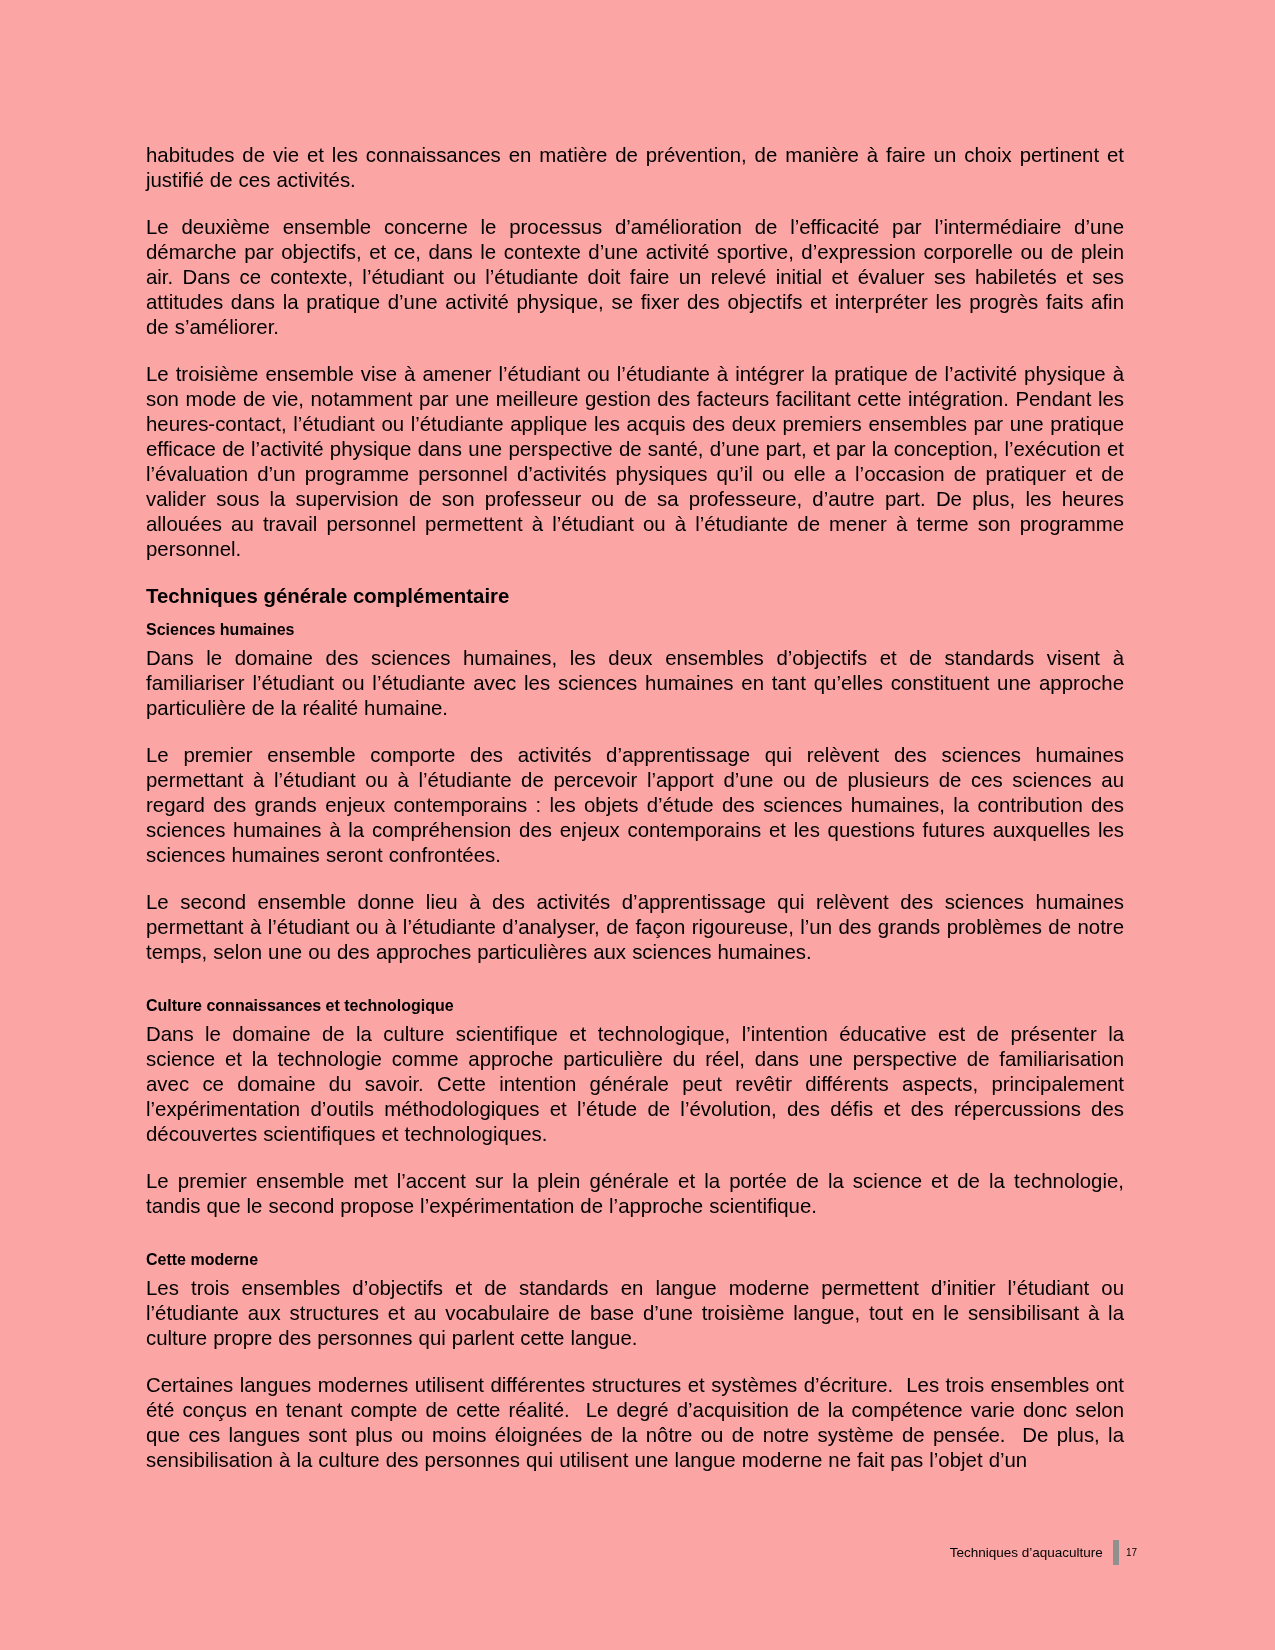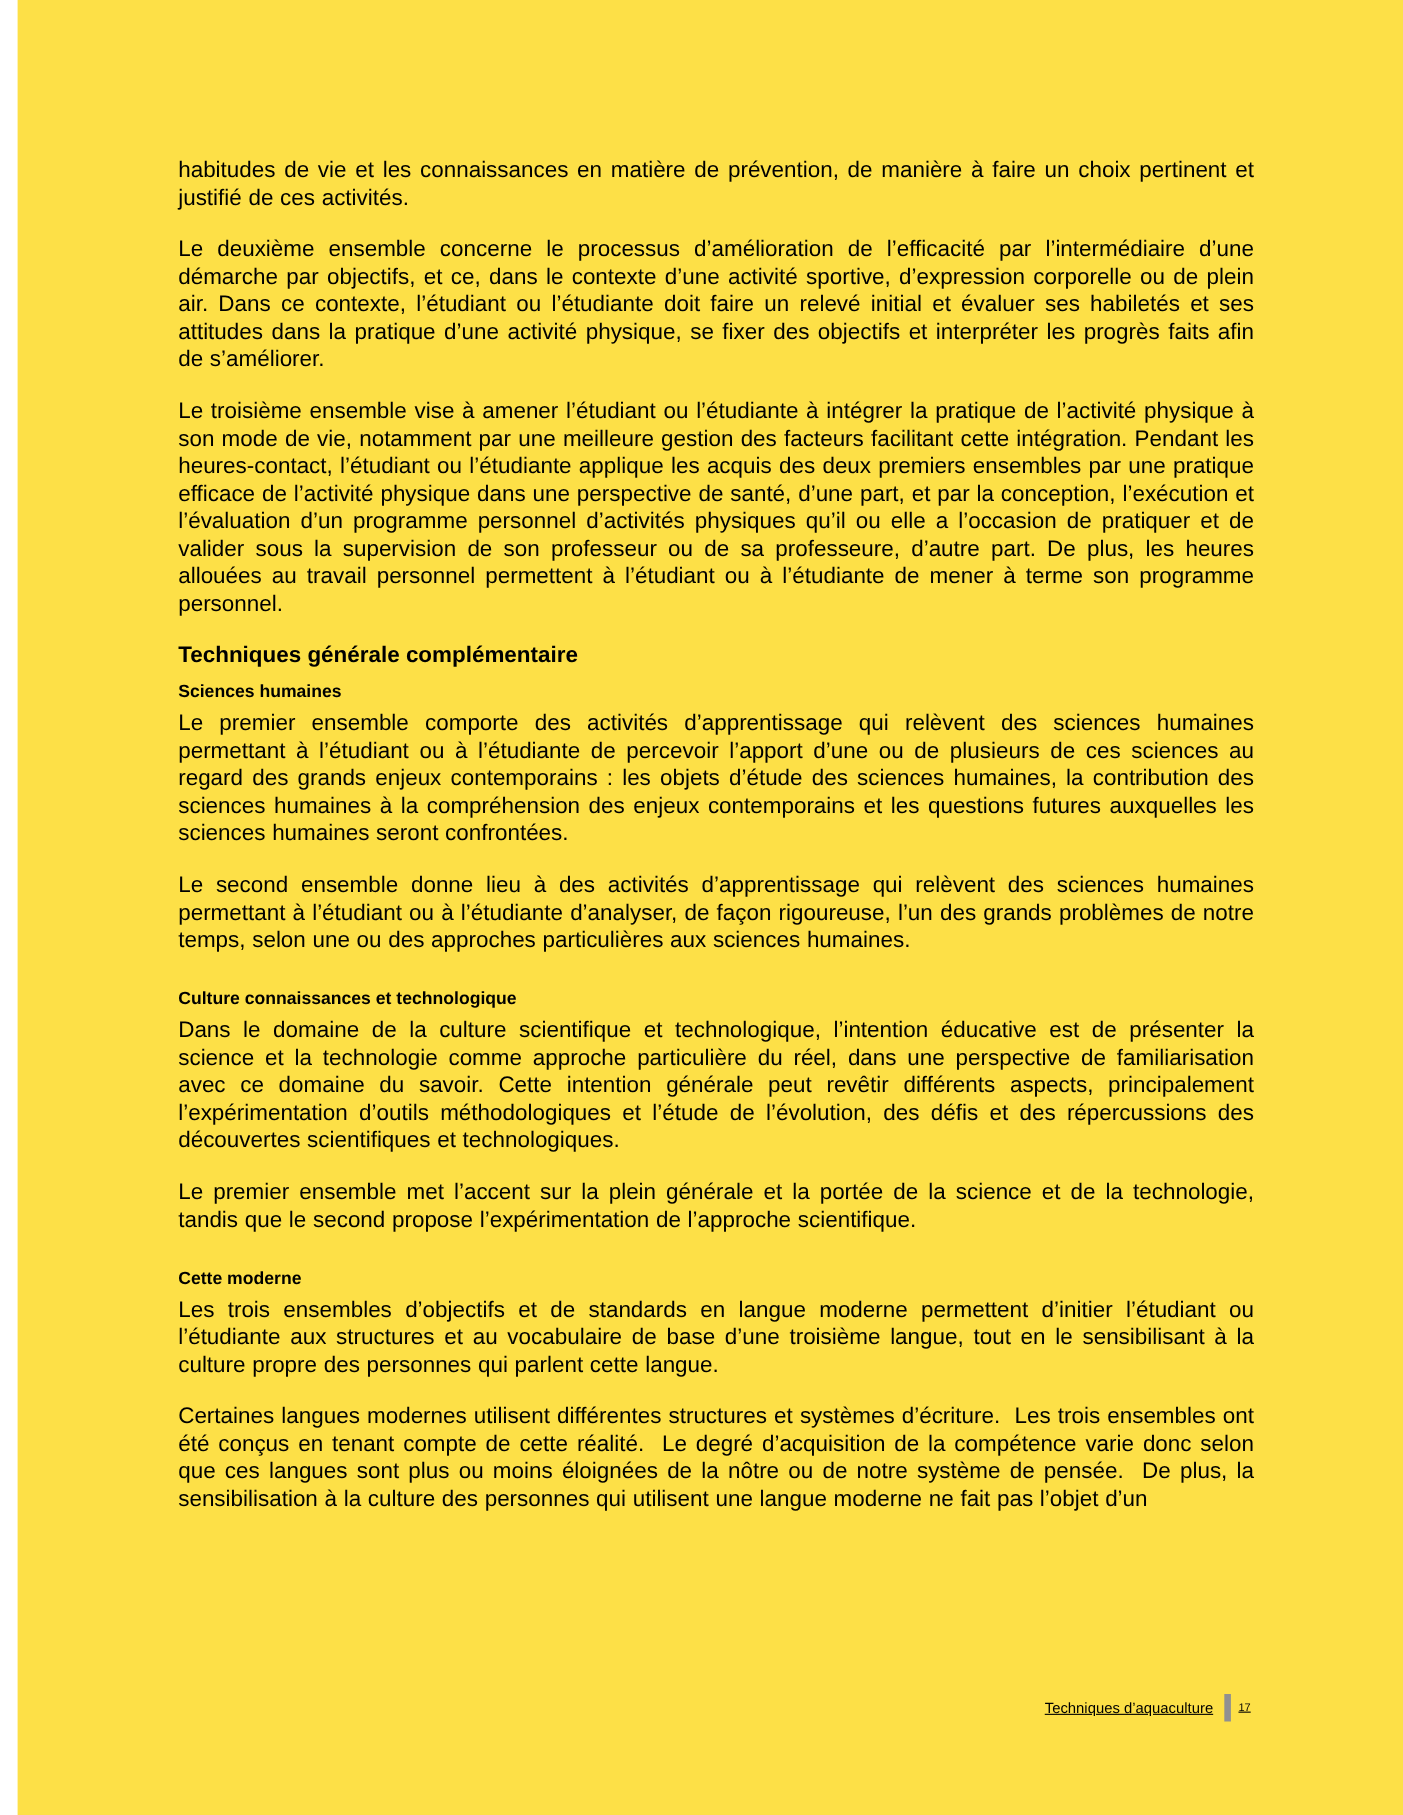--- a/index.html
+++ b/index.html
@@ -11,22 +11,21 @@
     width: 1275px;
     height: 1650px;
     position: relative;
     overflow: hidden;
     font-family: "Liberation Sans", sans-serif;
     color: #000000;
   }
   .page {
     position: absolute;
     inset: 0;
-    background: #fde047;
-    margin-left: 16px;
+    background: #fca5a5;
   }
   .content {
     position: absolute;
     left: 146px;
     top: 0;
     width: 978px;
     padding-top: 143px;
   }
   .content p {
     margin: 0 0 22px 0;
@@ -51,21 +50,20 @@
   .content h1 + h2 {
     margin-top: 7px;
   }
   .footer {
     position: absolute;
     top: 1540px;
     right: 138px;
     display: flex;
     align-items: center;
     white-space: nowrap;
-    text-decoration: underline;
   }
   .footer-label {
     font-size: 13.5px;
     line-height: 25px;
   }
   .footer-bar {
     width: 6px;
     height: 25px;
     margin: 0 7px 0 10px;
   }
@@ -78,20 +76,21 @@
 <body style="background: rgb(255, 255, 255); color: rgb(0, 0, 0);">
 
 <div class="page">
 
   <div class="content">
       <p>habitudes de vie et les connaissances en matière de prévention, de manière à faire un choix pertinent et justifié de ces activités.</p>
       <p>Le deuxième ensemble concerne le processus d’amélioration de l’efficacité par l’intermédiaire d’une démarche par objectifs, et ce, dans le contexte d’une activité sportive, d’expression corporelle ou de plein air. Dans ce contexte, l’étudiant ou l’étudiante doit faire un relevé initial et évaluer ses habiletés et ses attitudes dans la pratique d’une activité physique, se fixer des objectifs et interpréter les progrès faits afin de s’améliorer.</p>
       <p>Le troisième ensemble vise à amener l’étudiant ou l’étudiante à intégrer la pratique de l’activité physique à son mode de vie, notamment par une meilleure gestion des facteurs facilitant cette intégration. Pendant les heures-contact, l’étudiant ou l’étudiante applique les acquis des deux premiers ensembles par une pratique efficace de l’activité physique dans une perspective de santé, d’une part, et par la conception, l’exécution et l’évaluation d’un programme personnel d’activités physiques qu’il ou elle a l’occasion de pratiquer et de valider sous la supervision de son professeur ou de sa professeure, d’autre part. De plus, les heures allouées au travail personnel permettent à l’étudiant ou à l’étudiante de mener à terme son programme personnel.</p>
       <h1>Techniques générale complémentaire</h1>
       <h2>Sciences humaines</h2>
+      <p>Dans le domaine des sciences humaines, les deux ensembles d’objectifs et de standards visent à familiariser l’étudiant ou l’étudiante avec les sciences humaines en tant qu’elles constituent une approche particulière de la réalité humaine.</p>
       <p>Le premier ensemble comporte des activités d’apprentissage qui relèvent des sciences humaines permettant à l’étudiant ou à l’étudiante de percevoir l’apport d’une ou de plusieurs de ces sciences au regard des grands enjeux contemporains : les objets d’étude des sciences humaines, la contribution des sciences humaines à la compréhension des enjeux contemporains et les questions futures auxquelles les sciences humaines seront confrontées.</p>
       <p>Le second ensemble donne lieu à des activités d’apprentissage qui relèvent des sciences humaines permettant à l’étudiant ou à l’étudiante d’analyser, de façon rigoureuse, l’un des grands problèmes de notre temps, selon une ou des approches particulières aux sciences humaines.</p>
       <h2>Culture connaissances et technologique</h2>
       <p>Dans le domaine de la culture scientifique et technologique, l’intention éducative est de présenter la science et la technologie comme approche particulière du réel, dans une perspective de familiarisation avec ce domaine du savoir. Cette intention générale peut revêtir différents aspects, principalement l’expérimentation d’outils méthodologiques et l’étude de l’évolution, des défis et des répercussions des découvertes scientifiques et technologiques.</p>
       <p>Le premier ensemble met l’accent sur la plein générale et la portée de la science et de la technologie, tandis que le second propose l’expérimentation de l’approche scientifique.</p>
       <h2>Cette moderne</h2>
       <p>Les trois ensembles d’objectifs et de standards en langue moderne permettent d’initier l’étudiant ou l’étudiante aux structures et au vocabulaire de base d’une troisième langue, tout en le sensibilisant à la culture propre des personnes qui parlent cette langue.</p>
       <p>Certaines langues modernes utilisent différentes structures et systèmes d’écriture.&nbsp; Les trois ensembles ont été conçus en tenant compte de cette réalité.&nbsp; Le degré d’acquisition de la compétence varie donc selon que ces langues sont plus ou moins éloignées de la nôtre ou de notre système de pensée.&nbsp; De plus, la sensibilisation à la culture des personnes qui utilisent une langue moderne ne fait pas l’objet d’un</p>
     </div>
 

